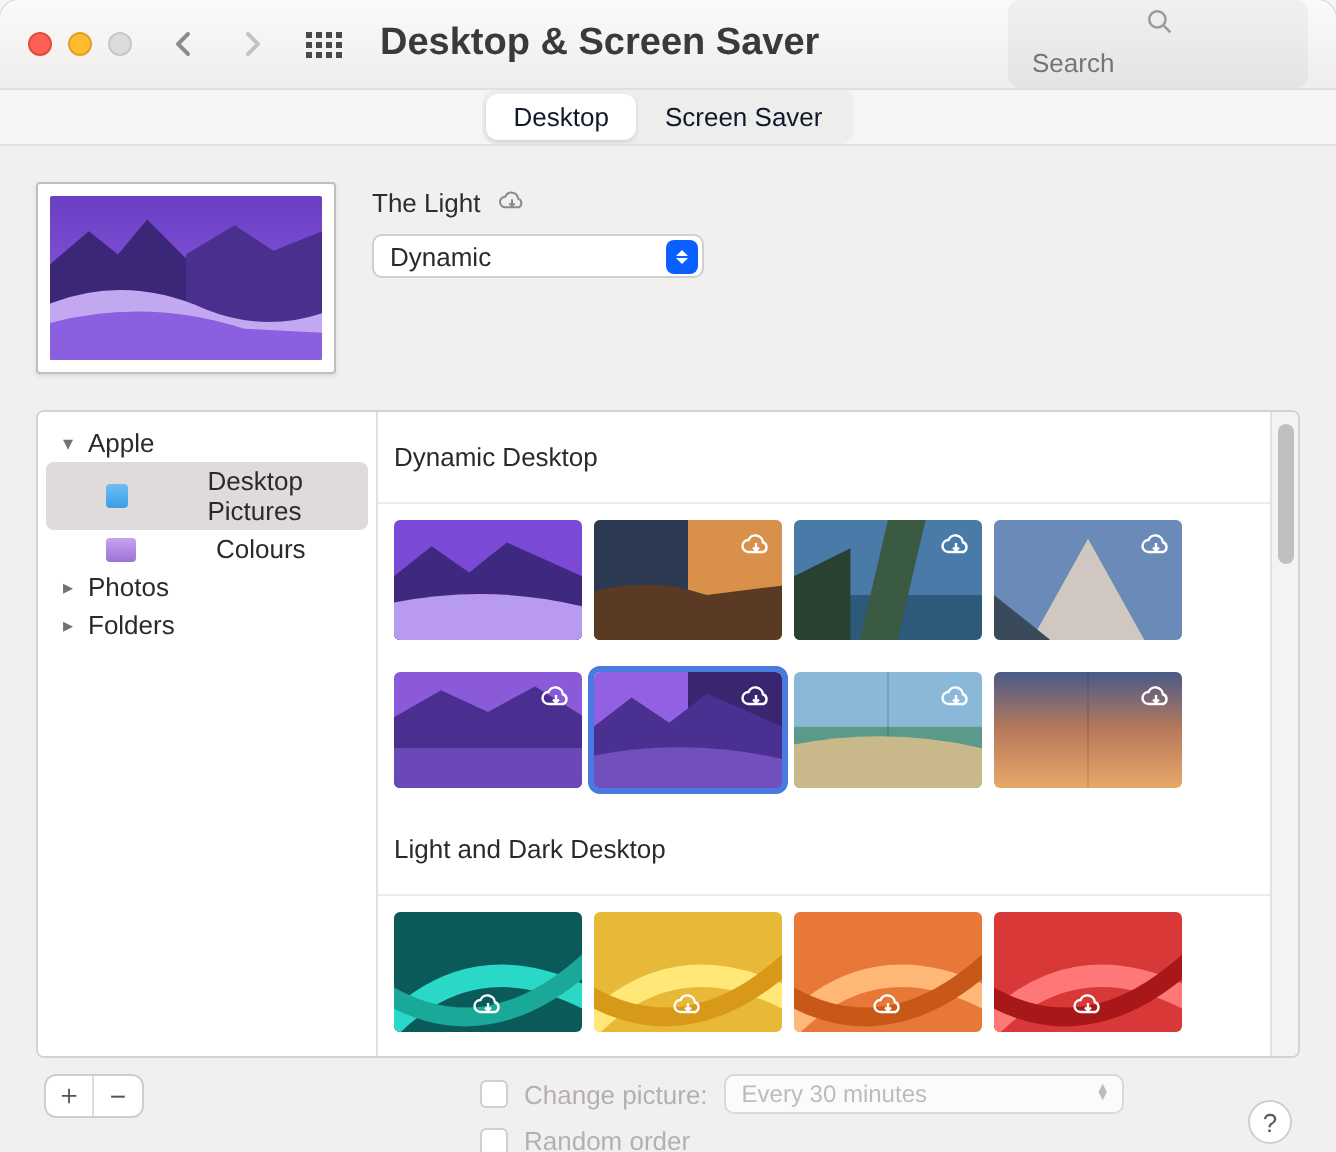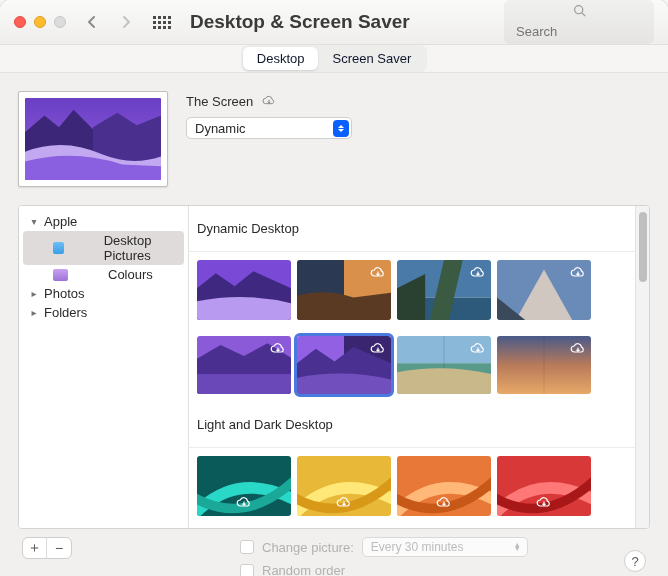--- a/index.html
+++ b/index.html
@@ -110,21 +110,21 @@
   .scrollbar-thumb{position:absolute;left:3px;top:6px;width:8px;height:70px;background:#c0bfbf;border-radius:4px;}
   
   .footer{display:flex;align-items:flex-start;gap:14px;padding:8px 4px 0 4px;}
   .addremove{display:flex;border:1px solid #cfcecd;border-radius:6px;overflow:hidden;background:#fff;}
   .addremove span{width:24px;height:20px;display:flex;align-items:center;justify-content:center;font-size:14px;color:#555;}
   .addremove span:first-child{border-right:1px solid #dcdcdb;}
   .check-row{display:flex;align-items:center;gap:8px;color:#b3b1b0;font-size:13px;}
   .checkbox{width:14px;height:14px;border:1px solid #cfcfcf;border-radius:3px;background:#fff;}
   .interval-dd{
     display:flex;align-items:center;justify-content:space-between;
-    width:166px;height:20px;border:1px solid #dad9d8;border-radius:5px;
+    width:200px;height:20px;border:1px solid #dad9d8;border-radius:5px;
     background:#fcfbfb;padding:0 6px 0 8px;font-size:12px;color:#bdbcbb;
   }
   .interval-dd .mini-arrows{display:flex;flex-direction:column;line-height:4px;font-size:7px;color:#bdbcbb;}
   .help{position:absolute;right:22px;bottom:18px;width:22px;height:22px;border:1px solid #cfcfcf;border-radius:50%;display:flex;align-items:center;justify-content:center;font-size:13px;color:#5a5a5a;background:#fff;}
   
   svg.cloud-svg{width:100%;height:100%;}
 </style>
 </head>
 <body>
 
@@ -190,21 +190,21 @@
           </defs>
           <rect width="140" height="84" fill="url(#sky1)"></rect>
           <path d="M0 35 L20 18 L35 30 L50 12 L70 32 L70 84 L0 84 Z" fill="#3b2678"></path>
           <path d="M70 30 L95 15 L115 28 L140 18 L140 84 L70 84 Z" fill="#4a2f8f"></path>
           <path d="M0 55 Q40 40 80 58 Q110 70 140 60 L140 84 L0 84 Z" fill="#c2a8f0"></path>
           <path d="M0 65 Q50 52 100 68 L140 70 L140 84 L0 84 Z" fill="#8a5fe0"></path>
         </svg>
       </div>
       <div class="wallpaper-info">
         <div class="wp-title">
-          <span>The Screen</span>
+          <span>The Light</span>
           <span class="cloud-icon">
             <svg class="cloud-svg" viewBox="0 0 24 24">
                 <path d="M7 16 a4 4 0 0 1 0-8 a5 5 0 0 1 9.6 1.5 A3.5 3.5 0 0 1 17 16 Z" fill="none" stroke="#8a8a8a" stroke-width="1.5"></path>
                 <path d="M12 10 v5 m-2 -2 l2 2 l2 -2" fill="none" stroke="#8a8a8a" stroke-width="1.5"></path>
               </svg>
           </span>
         </div>
         <div class="dropdown">
           <span>Dynamic</span>
           <span class="dd-arrows"></span>

